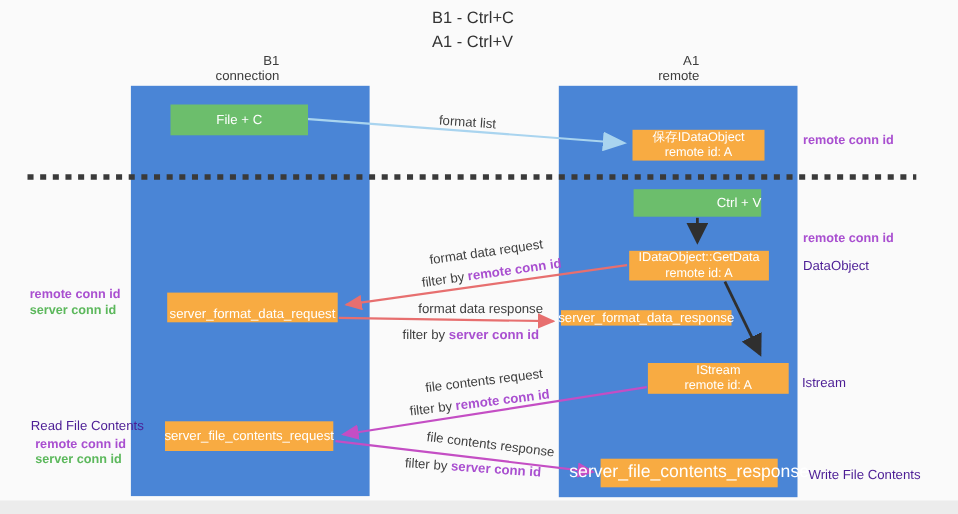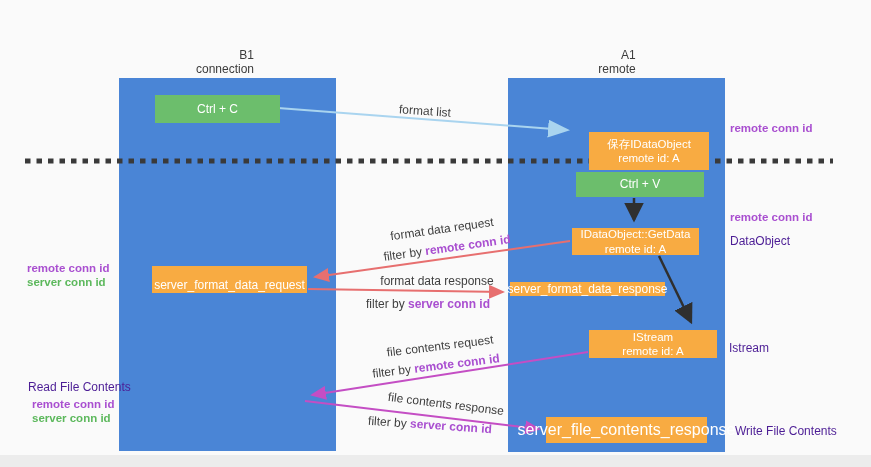--- a/index.html
+++ b/index.html
@@ -35,20 +35,24 @@
   .ann.green  { color:#5cb85c; font-weight:bold; font-size:11.5px; }
   .bottom-strip { position:absolute; left:0; top:455px; width:871px; height:12px; background:#ececec; z-index:0; }
 </style>
 </head>
 <body>
 
 <div id="canvas">
 
   <div class="bottom-strip"></div>
 
+  <div class="diagram-title" style="left:430px; top:6px;">
+    <div>B1 - Ctrl+C</div>
+    <div>A1 - Ctrl+V</div>
+  </div>
 
   <div class="lane-header" style="left:225px; top:48px;">
     <div>B1</div>
     <div>connection</div>
   </div>
   <div class="lane-header" style="left:617px; top:48px;">
     <div>A1</div>
     <div>remote</div>
   </div>
 
@@ -74,29 +78,29 @@
     <line x1="278" y1="108" x2="566" y2="130" stroke="#a9d4ef" stroke-width="2" marker-end="url(#m-blue)"></line>
     <line x1="634" y1="198" x2="634" y2="220" stroke="#2f2f2f" stroke-width="2.5" marker-end="url(#m-blk)"></line>
     <line x1="659" y1="256" x2="691" y2="322" stroke="#2f2f2f" stroke-width="2.5" marker-end="url(#m-blk)"></line>
     <line x1="570" y1="241" x2="315" y2="277" stroke="#e76f6f" stroke-width="2" marker-end="url(#m-red)"></line>
     <line x1="308" y1="289" x2="503" y2="292" stroke="#e76f6f" stroke-width="2" marker-end="url(#m-red)"></line>
     <line x1="588" y1="352" x2="312" y2="395" stroke="#c44ec4" stroke-width="2" marker-end="url(#m-mag)"></line>
     <line x1="305" y1="401" x2="539" y2="429" stroke="#c44ec4" stroke-width="2" marker-end="url(#m-mag)"></line>
   </svg>
 
   <div class="node green" style="left:155px; top:95px; width:125px; height:28px;">
-    <span>Ctrl + C</span>
+    <span>File + C</span>
   </div>
 
-  <div class="node orange" style="left:575px; top:132px; width:120px; height:38px;margin-left:14px;">
+  <div class="node orange" style="left:575px; top:118px; width:120px; height:28px;">
     <span>保存IDataObject</span>
     <span>remote id: A</span>
   </div>
 
-  <div class="node green" style="left:576px; top:172px; width:128px; height:25px;">
+  <div class="node green" style="left:576px; top:172px; width:116px; height:25px;align-items:flex-end;">
     <span>Ctrl + V</span>
   </div>
 
   <div class="node orange" style="left:572px; top:228px; width:127px; height:27px;">
     <span>IDataObject::GetData</span>
     <span>remote id: A</span>
   </div>
 
   <div class="node orange" style="left:152px; top:266px; width:155px; height:27px; font-size:12px;justify-content:flex-end;">
     <span>server_format_data_request</span>
@@ -104,20 +108,23 @@
 
   <div class="node orange" style="left:510px; top:282px; width:155px; height:14px; font-size:12px;">
     <span>server_format_data_response</span>
   </div>
 
   <div class="node orange" style="left:589px; top:330px; width:128px; height:28px;">
     <span>IStream</span>
     <span>remote id: A</span>
   </div>
 
+  <div class="node orange" style="left:150px; top:383px; width:153px; height:27px; font-size:12px;">
+    <span>server_file_contents_request</span>
+  </div>
 
   <div class="node orange" style="left:546px; top:417px; width:161px; height:26px; font-size:16px;">
     <span>server_file_contents_response</span>
   </div>
 
   <div class="edge-label" style="left:425px; top:111px; transform:translate(-50%,-50%) rotate(4deg);">format list</div>
 
   <div class="edge-label" style="left:442px; top:229px; transform:translate(-50%,-50%) rotate(-8deg);">format data request</div>
   <div class="edge-label" style="left:447px; top:248px; transform:translate(-50%,-50%) rotate(-8deg);">
     <span>filter by </span><span class="key-purple">remote conn id</span>

